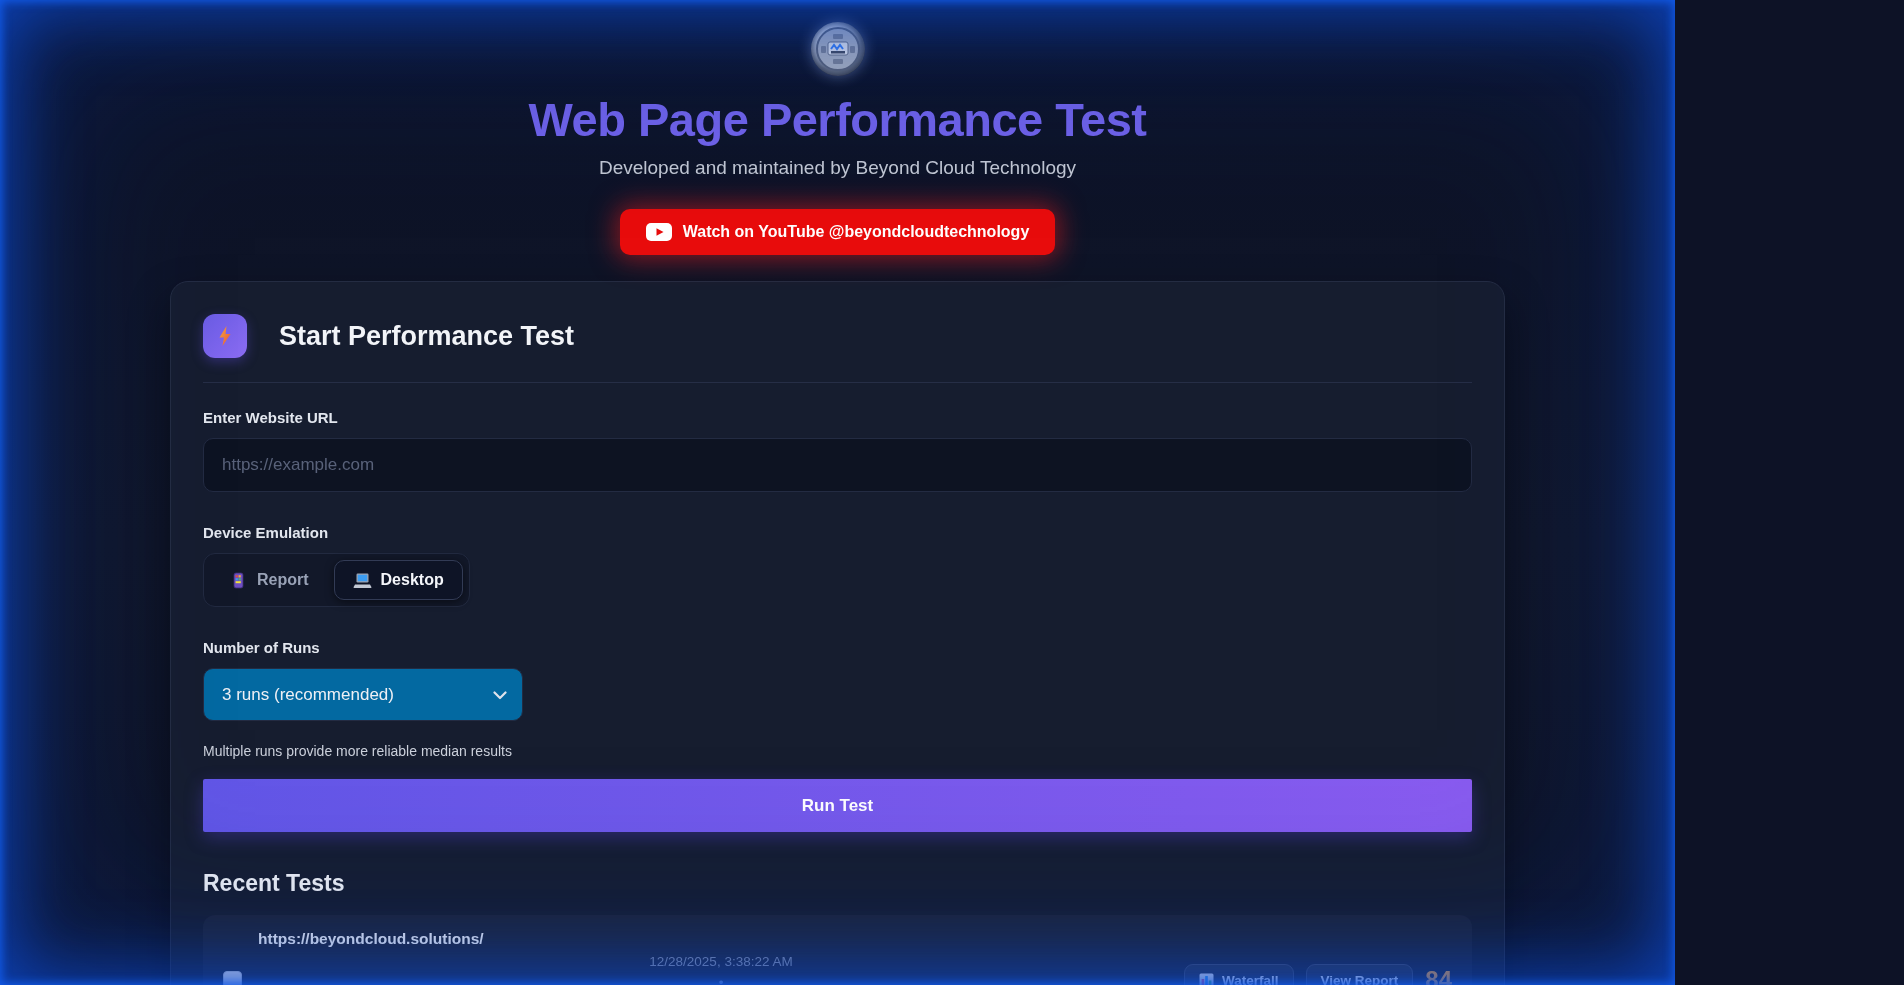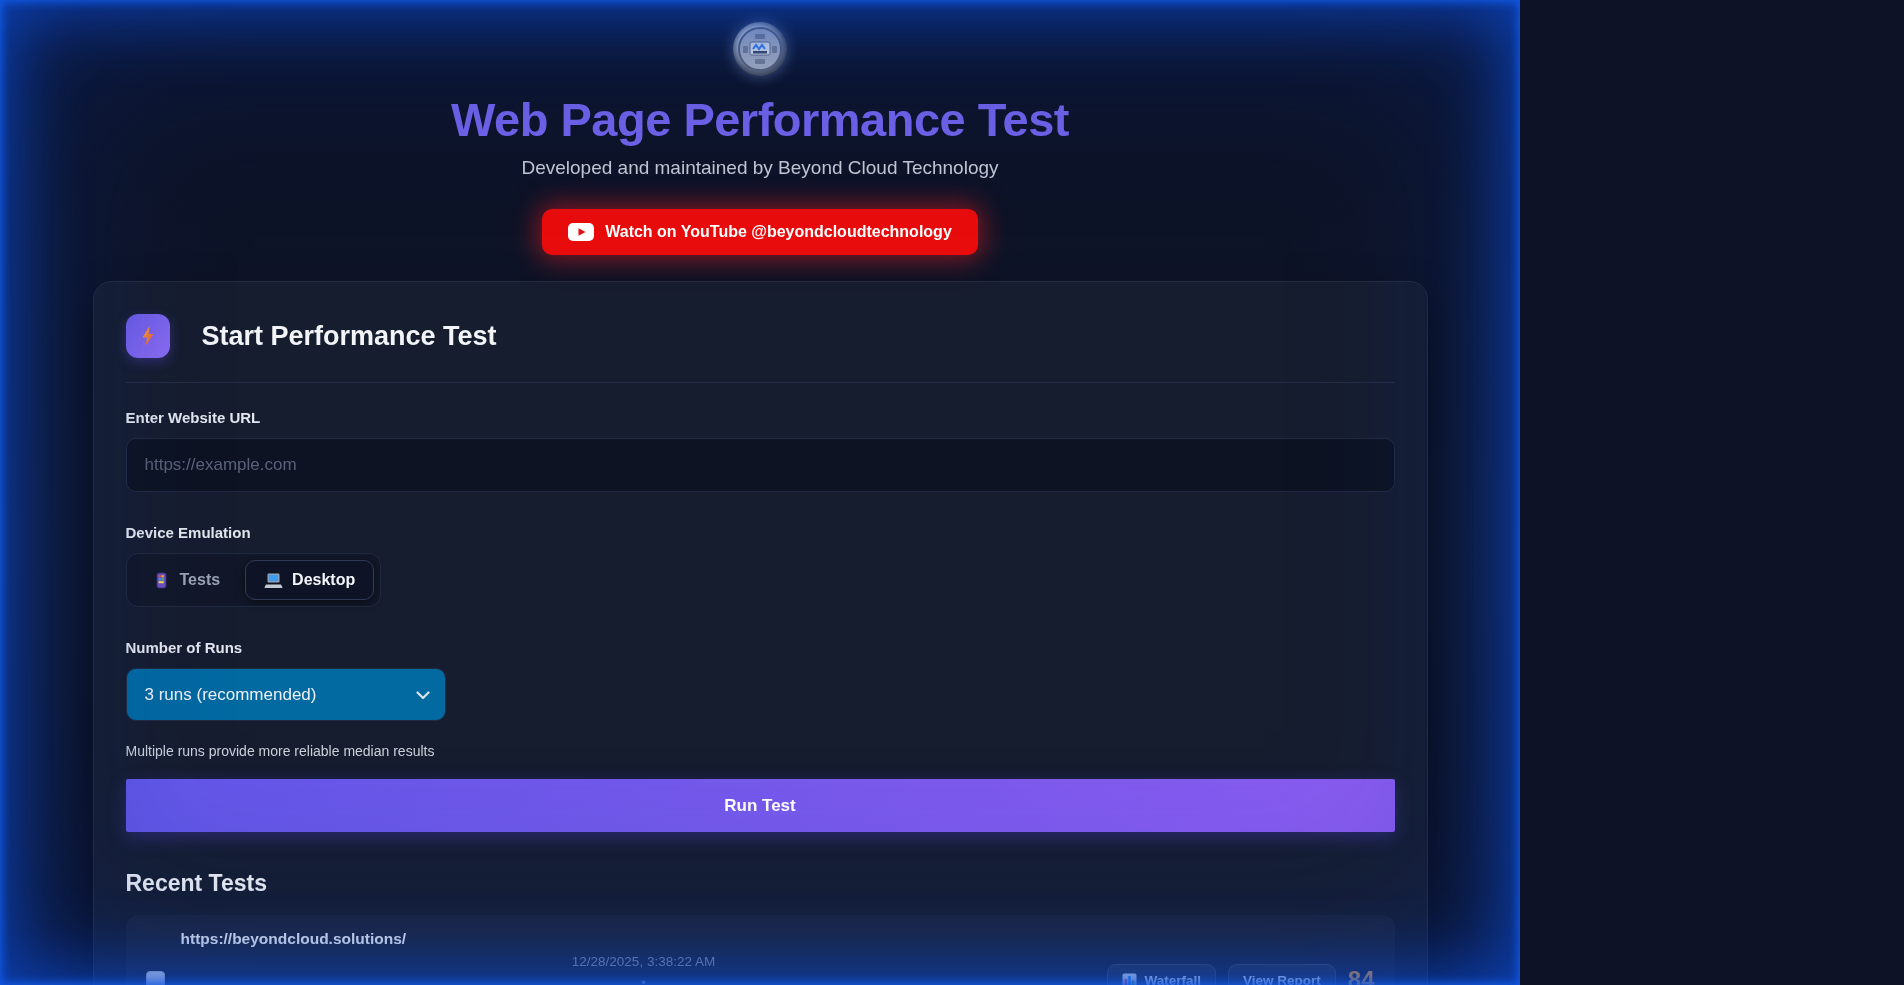--- a/index.html
+++ b/index.html
@@ -3,21 +3,21 @@
 <meta charset="utf-8">
 <style>
   * { margin:0; padding:0; box-sizing:border-box; }
   html,body { width:1904px; height:985px; }
   body {
     font-family: "Liberation Sans", sans-serif;
     background:#0d1226;
     color:#e8ebf2;
     overflow:hidden;
   }
-  .page { position:relative; width:1520px; height:985px; overflow:hidden; background:linear-gradient(180deg,#0c1226 0%, #101629 55%, #0d1328 100%); }
+  .page { position:relative; width:1675px; height:985px; overflow:hidden; background:linear-gradient(180deg,#0c1226 0%, #101629 55%, #0d1328 100%); }
   .edge-glow {
     position:absolute; inset:0; pointer-events:none; z-index:50;
     box-shadow:
       inset 0 0 10px 2px rgba(18,92,235,0.95),
       inset 0 0 70px 12px rgba(13,78,216,0.75),
       inset 0 0 180px 40px rgba(9,48,150,0.35);
   }
 
   
   .hero { text-align:center; padding-top:22px; }
@@ -223,21 +223,21 @@
           <span class="dev-icon">
             <svg viewBox="0 0 19 17" width="19" height="17">
               <rect x="5" y="1" width="9" height="15" rx="2" fill="#6d4fc2" stroke="#3d2d70" stroke-width="0.8"></rect>
               <rect x="6.6" y="3.2" width="2.2" height="2.2" fill="#e5533d"></rect>
               <rect x="9.6" y="3.2" width="2.2" height="2.2" fill="#f2b13c"></rect>
               <rect x="6.6" y="6.2" width="2.2" height="2.2" fill="#3c9df2"></rect>
               <rect x="9.6" y="6.2" width="2.2" height="2.2" fill="#46c06a"></rect>
               <rect x="6.6" y="9.2" width="5.2" height="2" fill="#f2e13c"></rect>
             </svg>
           </span>
-          <span>Tests</span>
+          <span>Report</span>
         </button>
         <button class="toggle-btn active">
           <span class="dev-icon">
             <svg viewBox="0 0 19 17" width="19" height="17">
               <rect x="3.5" y="1.5" width="12" height="9" rx="1.2" fill="#9aa3b2"></rect>
               <rect x="4.8" y="2.8" width="9.4" height="6.4" fill="#3c9df2"></rect>
               <path d="M2 12.5 h15 l1.4 2.4 a0.8 0.8 0 0 1 -0.7 1.1 H1.3 a0.8 0.8 0 0 1 -0.7 -1.1 Z" fill="#c3c9d4"></path>
             </svg>
           </span>
           <span>Desktop</span>

